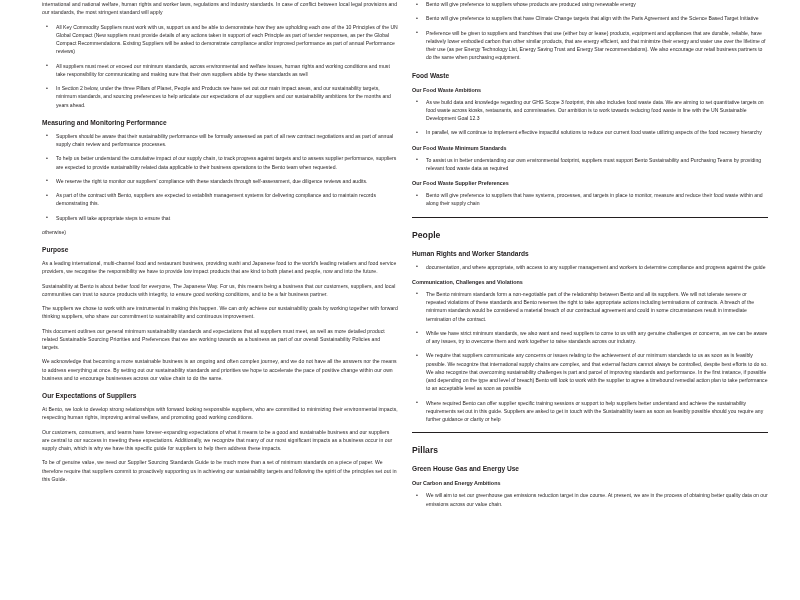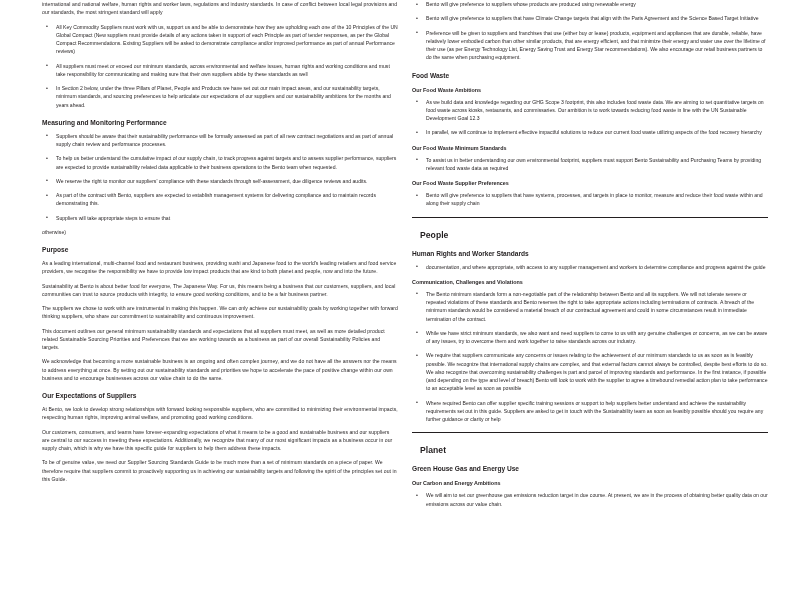--- a/index.html
+++ b/index.html
@@ -61,21 +61,21 @@
     position: absolute;
     left: 4px;
     top: -0.5px;
     font-size: 5.4px;
     color: #231f20;
   }
   .sec-h2 {
     font-size: 8.6px;
     font-weight: bold;
     color: #231f20;
-    margin: 12px 0 7px 8px;
+    margin: 12px 0 7px 0;
     letter-spacing: 0.005em;
   }
   .sec-h3 {
     font-size: 6.6px;
     font-weight: bold;
     color: #231f20;
     margin: 10px 0 6px 0;
   }
   .sec-h4 {
     font-size: 5.4px;
@@ -167,21 +167,21 @@
 
     <h4 class="sec-h4">Communication, Challenges and Violations</h4>
     <ul class="bullets">
       <li>The Bento minimum standards form a non-negotiable part of the relationship between Bento and all its suppliers. We will not tolerate severe or repeated violations of these standards and Bento reserves the right to take appropriate actions including terminations of contracts. A breach of the minimum standards would be considered a material breach of our contractual agreement and could in some circumstances result in immediate termination of the contract.</li>
       <li>While we have strict minimum standards, we also want and need suppliers to come to us with any genuine challenges or concerns, as we can be aware of any issues, try to overcome them and work together to raise standards across our industry.</li>
       <li>We require that suppliers communicate any concerns or issues relating to the achievement of our minimum standards to us as soon as is feasibly possible. We recognize that international supply chains are complex, and that external factors cannot always be controlled, despite best efforts to do so. We also recognize that overcoming sustainability challenges is part and parcel of improving standards and performance. In the first instance, if possible (and depending on the type and level of breach) Bento will look to work with the supplier to agree a timebound remedial action plan to take performance to an acceptable level as soon as possible</li>
       <li>Where required Bento can offer supplier specific training sessions or support to help suppliers better understand and achieve the sustainability requirements set out in this guide. Suppliers are asked to get in touch with the Sustainability team as soon as feasibly possible should you require any further guidance or clarity or help</li>
     </ul>
 
     <hr class="rule">
-    <h2 class="sec-h2">Planet</h2>
+    <h2 class="sec-h2">Pillars</h2>
 
     <h3 class="sec-h3">Green House Gas and Energy Use</h3>
     <h4 class="sec-h4">Our Carbon and Energy Ambitions</h4>
     <ul class="bullets">
       <li>We will aim to set our greenhouse gas emissions reduction target in due course. At present, we are in the process of obtaining better quality data on our emissions across our value chain.</li>
     </ul>
   </div>
 
 </div>
 

